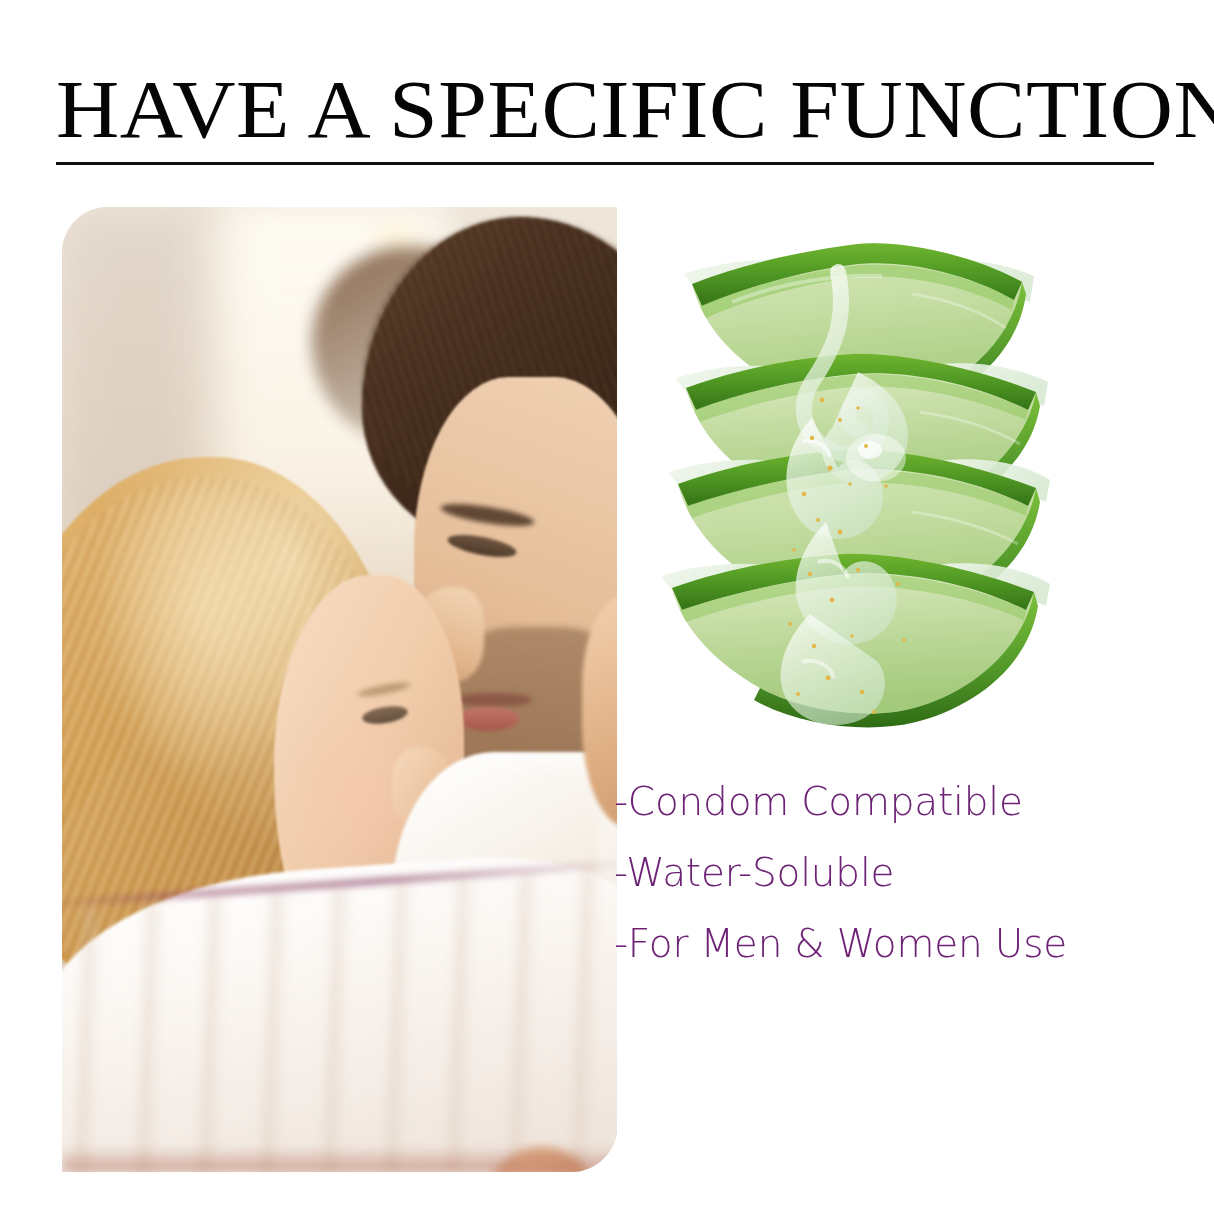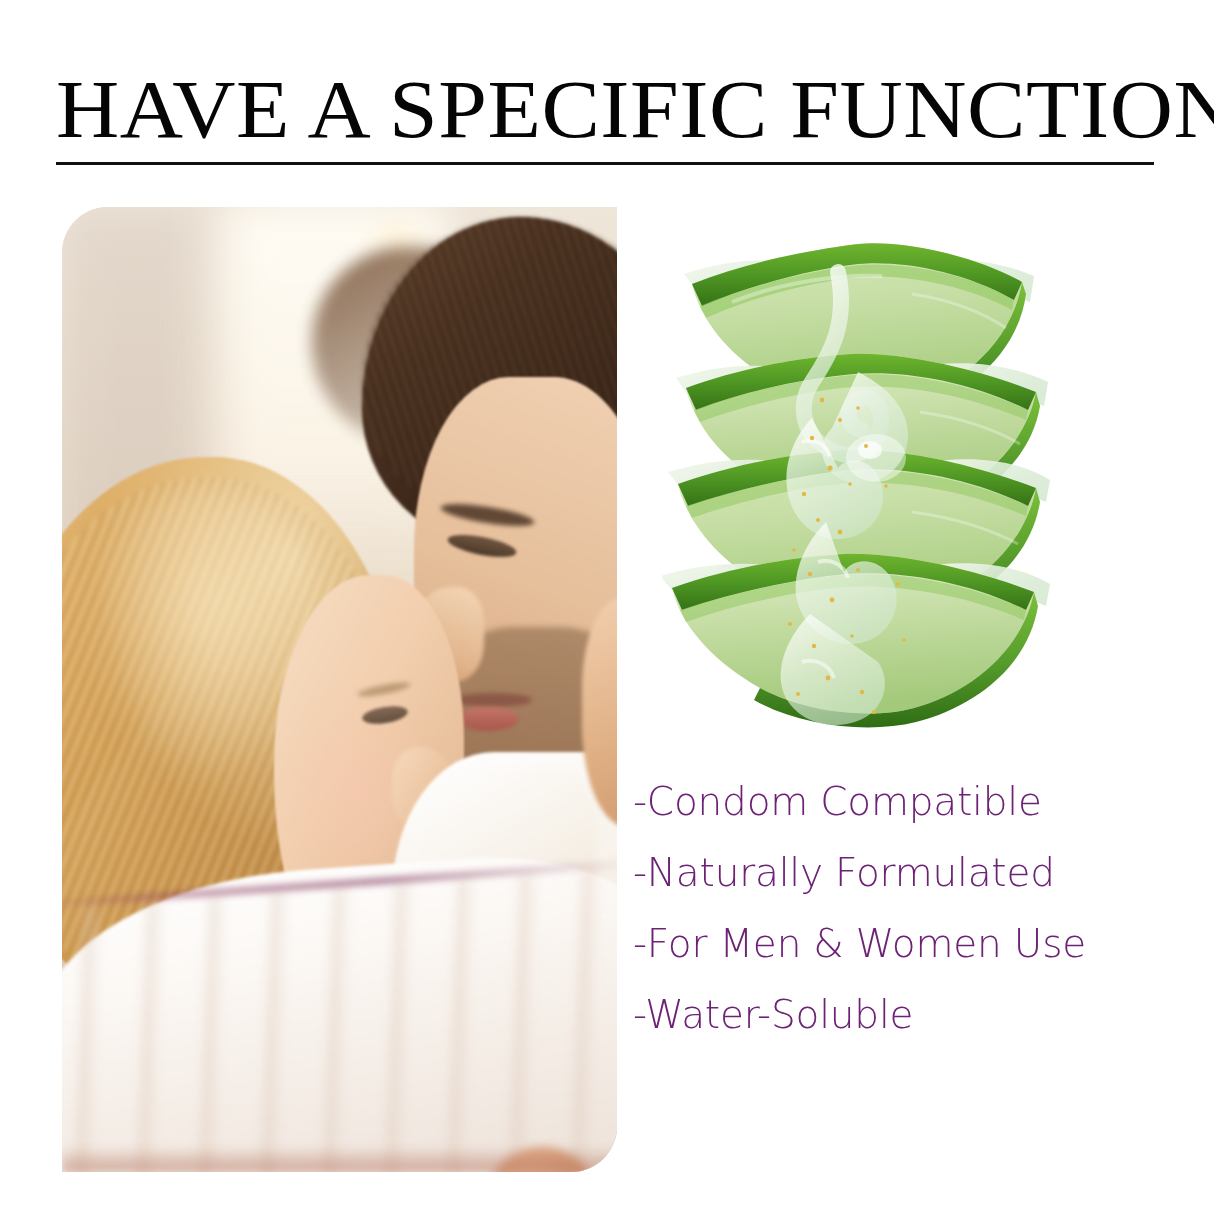--- a/index.html
+++ b/index.html
@@ -347,21 +347,21 @@
     left: 662px;
     top: 232px;
     width: 390px;
     height: 500px;
   }
   #aloe-svg { display: block; width: 390px; height: 500px; }
 
   
   #feature-list {
     position: absolute;
-    left: 633px;
+    left: 614px;
     top: 766px;
     width: 520px;
   }
   .feature-item {
     font-family: "DejaVu Sans", "Liberation Sans", sans-serif;
     font-size: 39px;
     line-height: 71px;
     font-weight: 300;
     color: #6d2276;
     white-space: nowrap;
@@ -542,18 +542,17 @@
         <circle cx="224" cy="254" r="1.8"></circle>
           <circle cx="236" cy="352" r="2"></circle>
         <circle cx="242" cy="408" r="1.8"></circle>
           <circle cx="212" cy="480" r="2"></circle>
       </g>
     </svg>
   </div>
 
   <div id="feature-list">
     <div class="feature-item">-Condom Compatible</div>
-    <div class="feature-item">-Naturally Formulated</div>
+    <div class="feature-item">-Water-Soluble</div>
     <div class="feature-item">-For Men &amp; Women Use</div>
-    <div class="feature-item">-Water-Soluble</div>
   </div>
 
 </div>
 
 </body></html>

